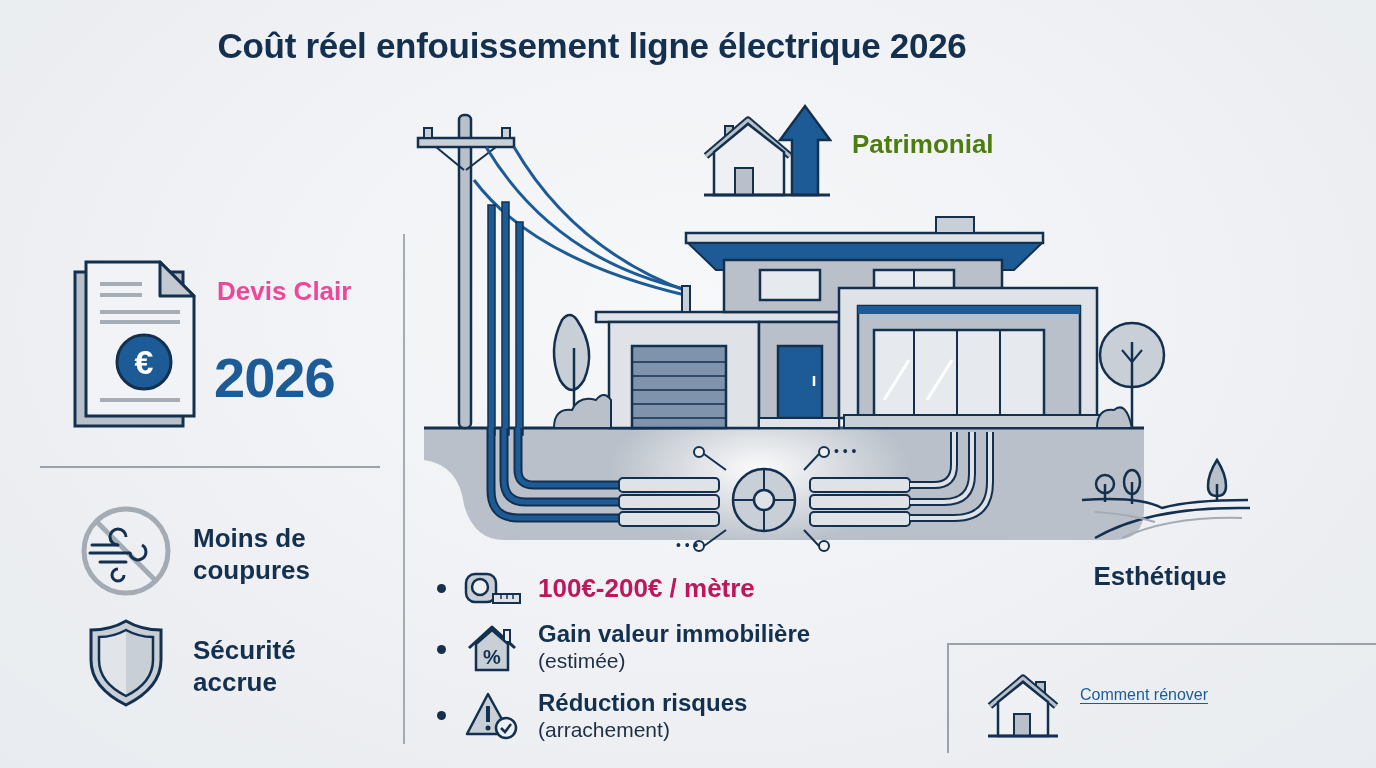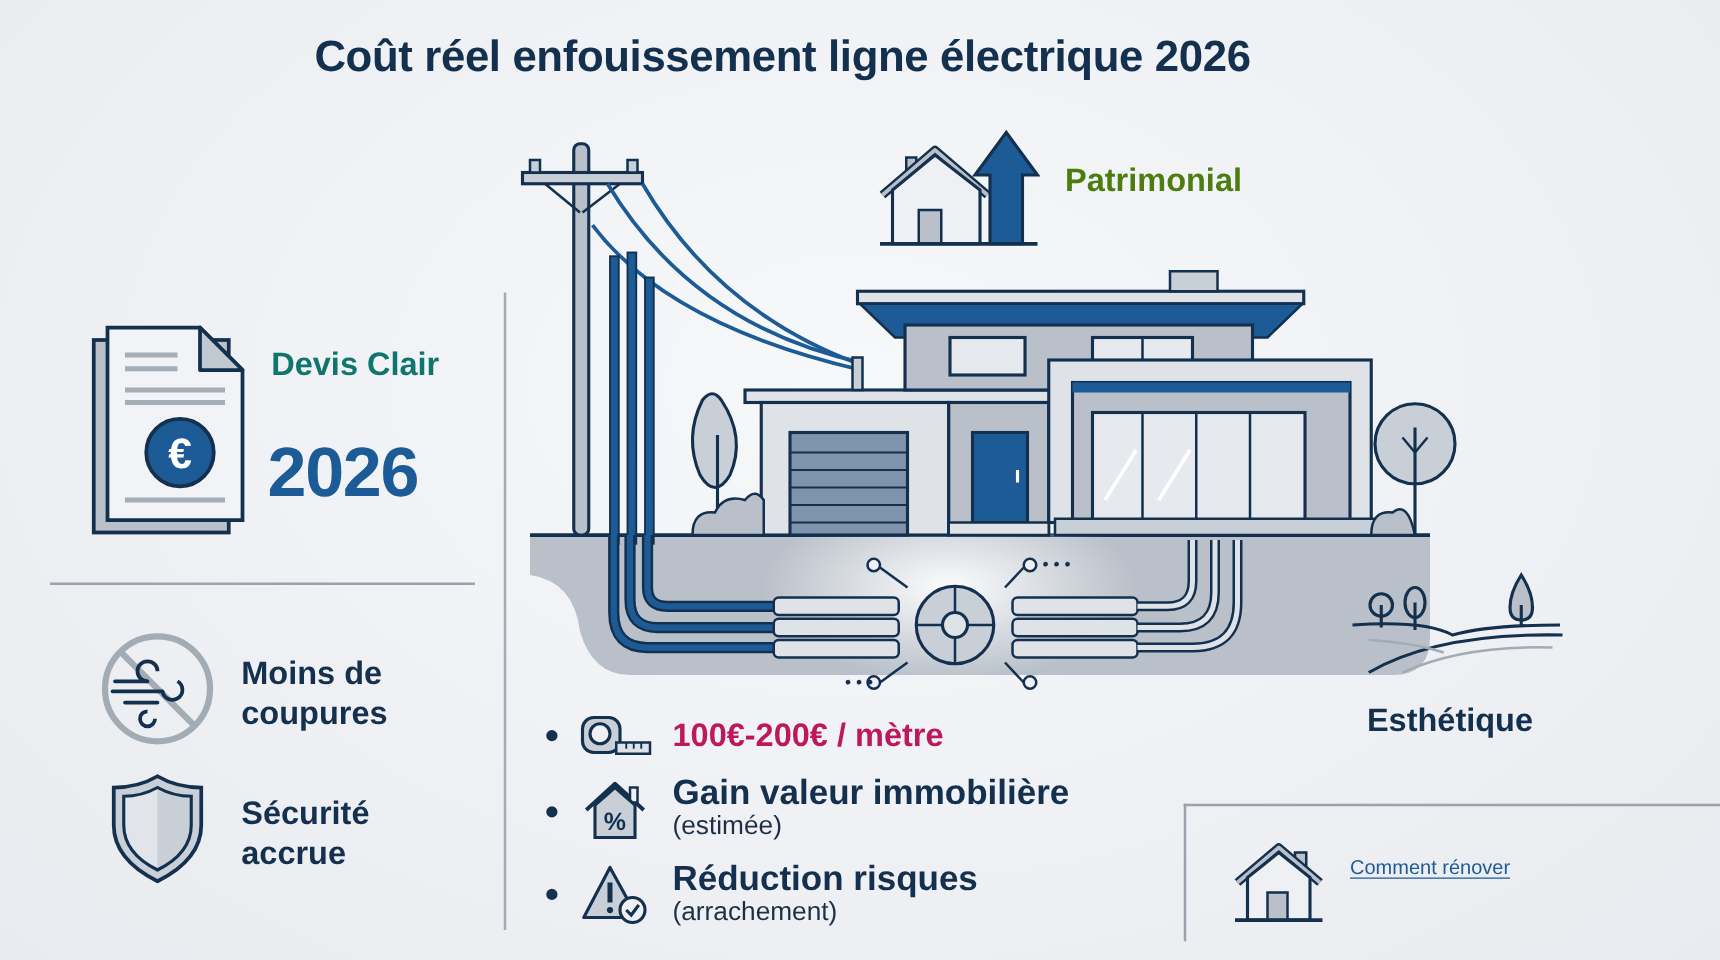--- a/index.html
+++ b/index.html
@@ -6,33 +6,33 @@
   html, body { width: 1376px; height: 768px; overflow: hidden; }
   body {
     background: radial-gradient(ellipse at 50% 40%, #f7f8fa 0%, #eef0f3 60%, #e8ebef 100%);
     font-family: "Liberation Sans", "DejaVu Sans", sans-serif;
     color: #14304f;
     position: relative;
   }
   .abs { position: absolute; }
   .title {
     position: absolute; left: 0; top: 26px; width: 1184px; text-align: center;
-    font-size: 35px; font-weight: 700; color: #14304f; letter-spacing: -0.3px; margin-left: 34px;
+    font-size: 35px; font-weight: 700; color: #14304f; letter-spacing: -0.3px;
   }
-  .devis-label { left: 217px; top: 276px; font-size: 26px; font-weight: 700; color: #0f766e; }
+  .devis-label { left: 217px; top: 276px; font-size: 26px; font-weight: 700; color: #ec4899; }
   .devis-year { left: 214px; top: 318px; font-size: 56px; font-weight: 700; color: #1d5b96; letter-spacing: -1px; margin-top: 27px; }
   .hr-left { left: 40px; top: 466px; width: 340px; height: 2px; background: #9aa3ad; }
   .vr-center { left: 403px; top: 234px; width: 2px; height: 510px; background: #a3abb4; }
   .feature-label { font-size: 26px; font-weight: 700; line-height: 32px; color: #14304f; }
   .invest { left: 852px; top: 128px; font-size: 26px; font-weight: 700; line-height: 33px; }
   .invest .l1 { color: #14304f; display: block; }
   .invest .l2 { color: #4d7c0f; display: block; }
   .bullet { width: 9px; height: 9px; border-radius: 50%; background: #14304f; }
   .price { left: 538px; top: 573px; font-size: 26px; font-weight: 700; color: #be185d; }
-  .item-title { font-size: 28px; font-weight: 700; color: #14304f; line-height: 28px; }
+  .item-title { font-size: 24px; font-weight: 700; color: #14304f; line-height: 28px; }
   .item-sub { font-size: 21px; color: #1e2f45; line-height: 26px; }
   .esth { left: 1060px; top: 560px; width: 200px; text-align: center; font-size: 26px; font-weight: 700; line-height: 32px; color: #14304f; }
   .link-box { left: 947px; top: 643px; width: 429px; height: 110px; border-top: 2px solid #9aa3ad; border-left: 2px solid #9aa3ad; }
   .link {
     left: 1080px; top: 680px; font-size: 16px; line-height: 29px; color: #1d5b96;
     text-decoration: underline; text-underline-offset: 3px; cursor: pointer;
   }
   svg { display: block; }
 </style>
 </head>

